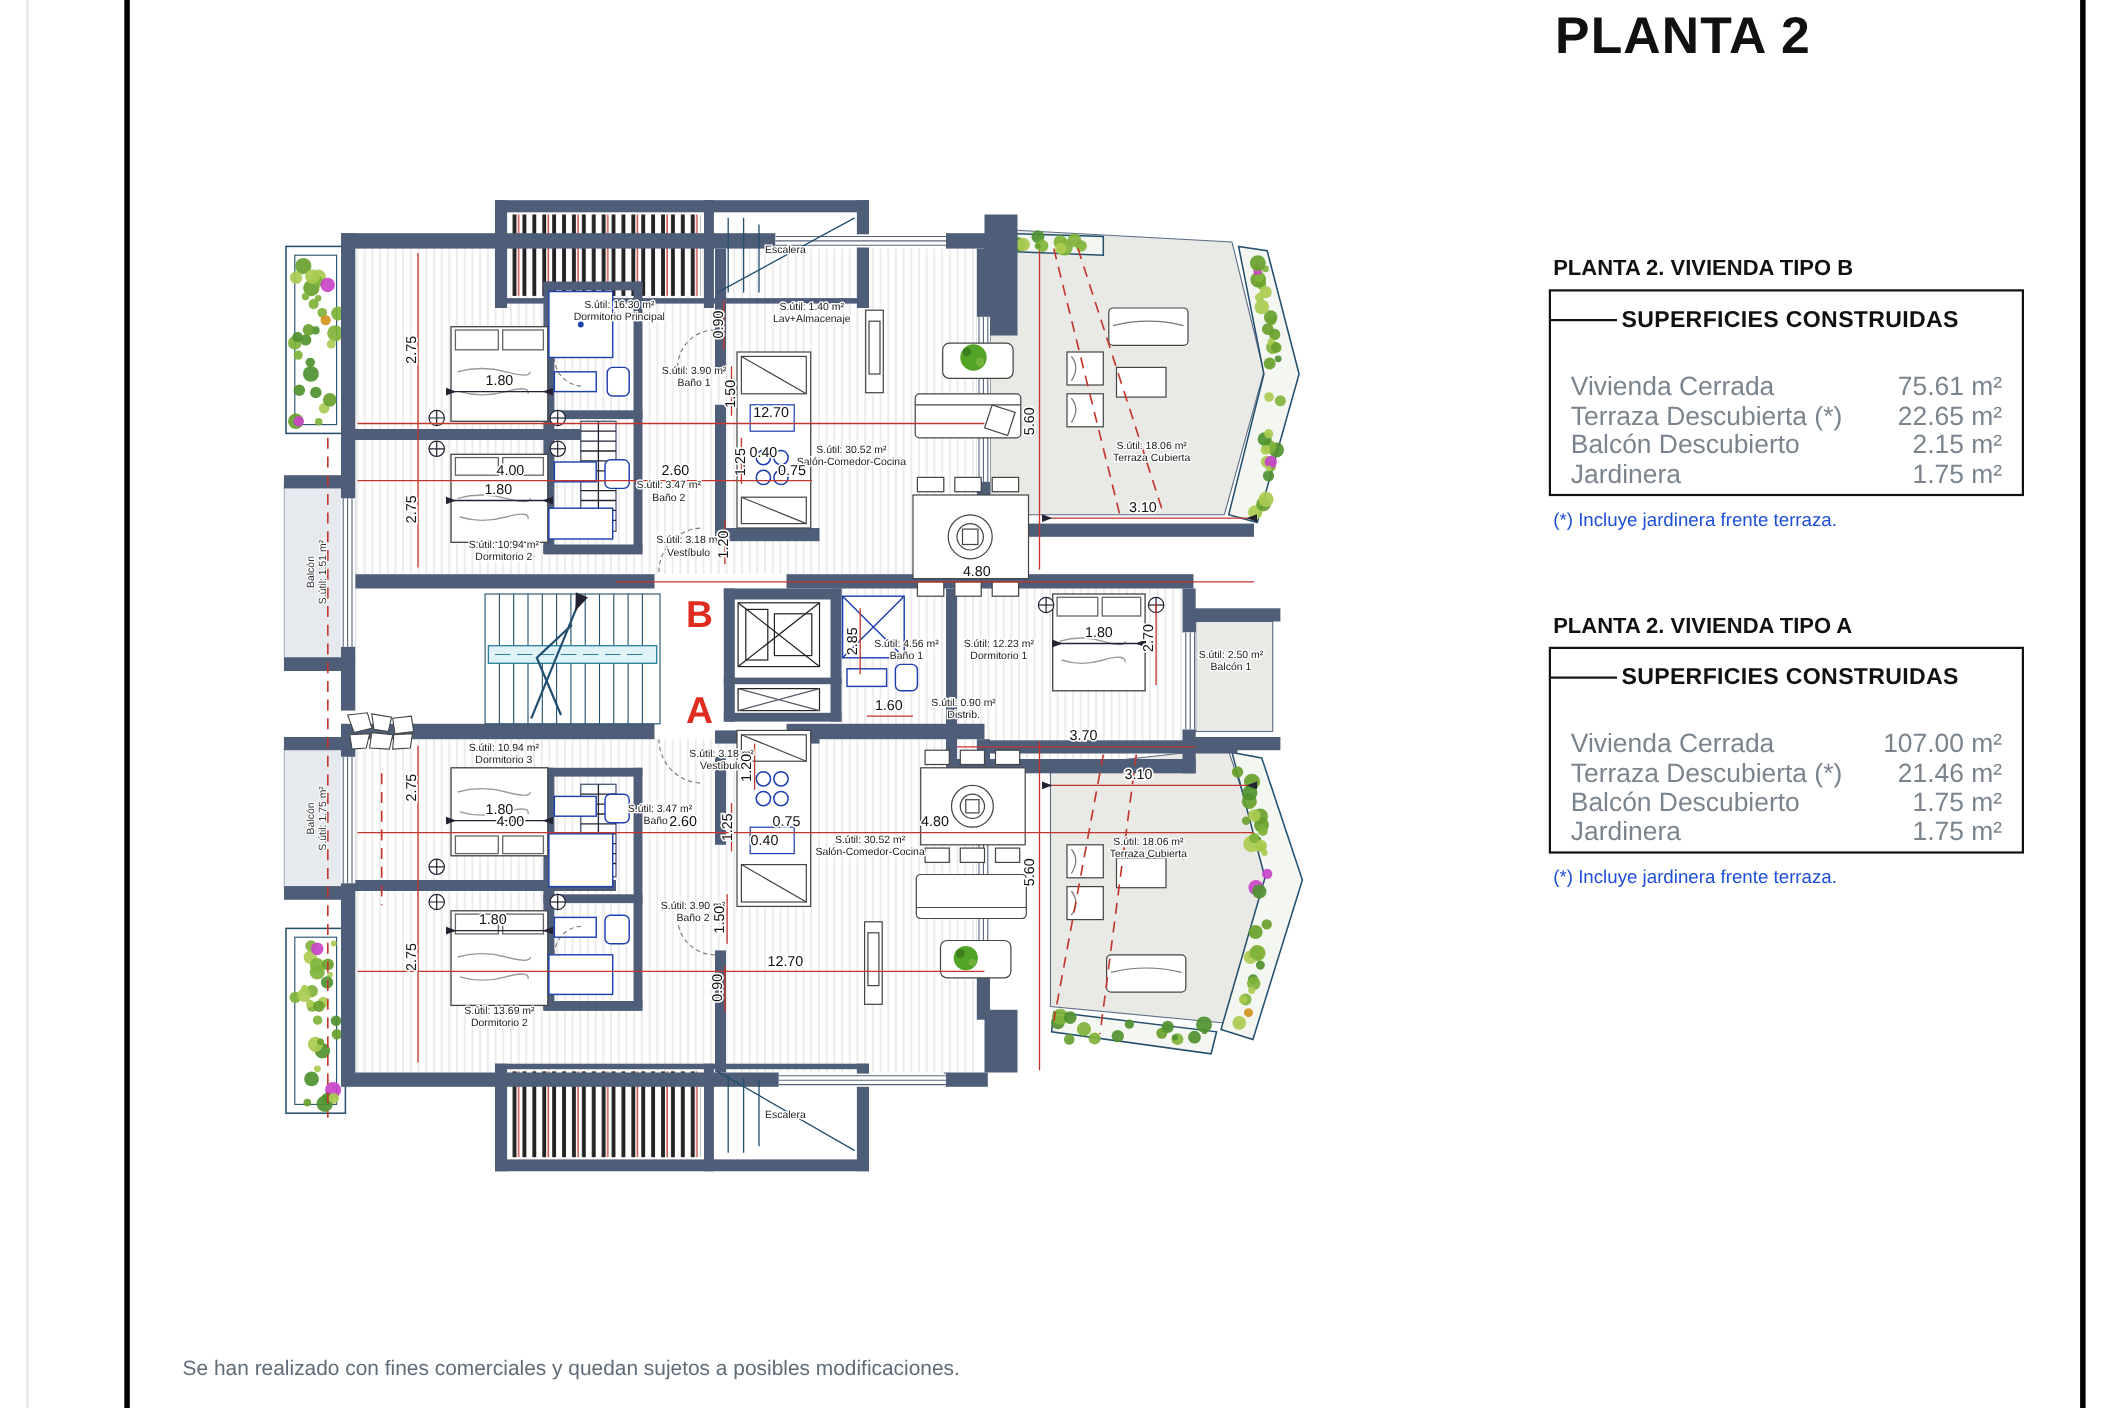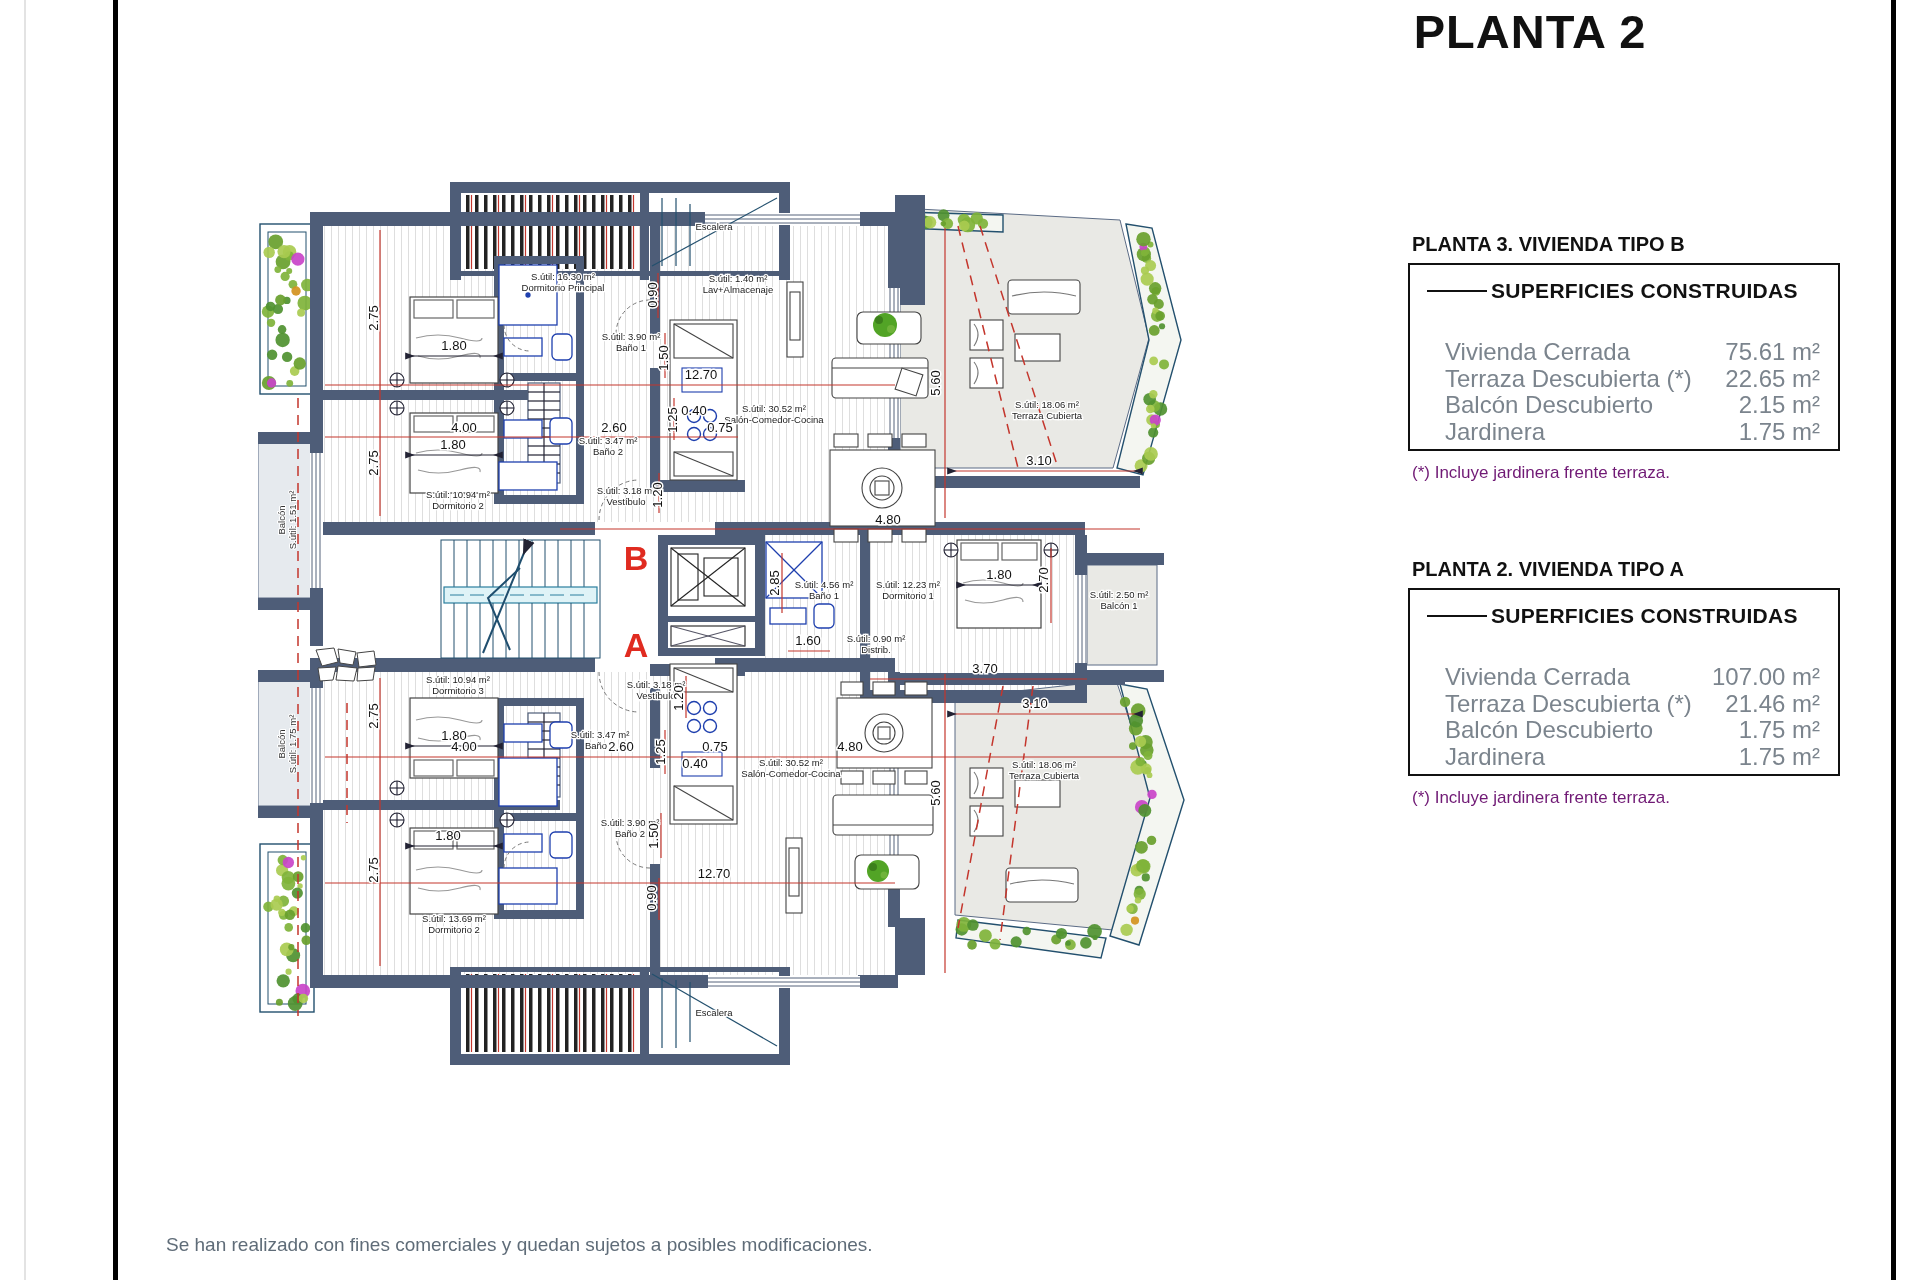--- a/index.html
+++ b/index.html
@@ -4,27 +4,27 @@
 <style>
   html,body{margin:0;padding:0;background:#ffffff;}
   body{width:1920px;height:1280px;position:relative;font-family:"Liberation Sans",sans-serif;overflow:hidden;}
   .vline{position:absolute;top:0;height:1280px;background:#000;}
   .vline.faint{background:#e3e3e3;}
   #title-block{position:absolute;left:1200px;top:6px;width:660px;text-align:center;color:#111;}
   #title-block h1{margin:0;font-size:47px;font-weight:bold;letter-spacing:1px;line-height:52px;}
   #title-block .sub{font-size:21.5px;font-weight:bold;line-height:25px;}
   .sum-block{position:absolute;left:1408px;width:432px;}
   .sum-heading{font-size:20px;font-weight:bold;color:#111;margin-bottom:7px;padding-left:4px;}
-  .sum-box{border:2px solid #111;height:188px;box-sizing:border-box;padding-left:17px;}
+  .sum-box{border:2px solid #111;height:188px;box-sizing:border-box;}
   .sum-title-row{display:flex;align-items:center;margin-top:14px;}
   .tline{width:60px;border-top:2px solid #111;}
   .sum-title{font-size:21px;font-weight:bold;color:#111;margin-left:4px;letter-spacing:0.3px;}
   .sum-rows{margin-top:36px;padding:0 18px 0 18px;}
   .sum-row{display:flex;justify-content:space-between;font-size:24px;color:#7b848d;line-height:26.5px;}
-  .sum-foot{font-size:17px;color:#701a75;margin-top:12px;padding-left:4px;}
+  .sum-foot{font-size:17px;color:#1d4ed8;margin-top:12px;padding-left:4px;}
   #bottom-footnote{position:absolute;left:152px;top:1232px;font-size:19px;color:#5f6c78;line-height:25px;}
   #bottom-footnote .l2{padding-left:14px;}
   #plan-wrap{position:absolute;left:258px;top:168px;width:1040px;height:897px;}
   svg text{font-family:"Liberation Sans",sans-serif;}
   .rl{font-size:9.5px;fill:#1a1a1a;text-anchor:middle;paint-order:stroke;stroke:#ffffff;stroke-width:2.5px;}
   .dim{font-size:13px;fill:#111;text-anchor:middle;paint-order:stroke;stroke:#ffffff;stroke-width:3px;}
   .big{font-size:34px;font-weight:bold;fill:#e02b20;text-anchor:middle;paint-order:stroke;stroke:#fff;stroke-width:2px;}
   .vl{font-size:9.5px;fill:#333;text-anchor:middle;paint-order:stroke;stroke:#fff;stroke-width:2px;}
 </style>
 </head>
@@ -32,21 +32,21 @@
 
 <div class="vline faint" style="left:24px;width:2px;"></div>
 <div class="vline" style="left:113px;width:5px;"></div>
 <div class="vline" style="left:1891px;width:5px;"></div>
 
 <div id="title-block">
   <h1>PLANTA 2</h1>
 </div>
 
 <div class="sum-block" style="top:233px;">
-  <div class="sum-heading">PLANTA 3. VIVIENDA TIPO B</div>
+  <div class="sum-heading">PLANTA 2. VIVIENDA TIPO B</div>
   <div class="sum-box">
     <div class="sum-title-row">
       <span class="tline"></span>
       <span class="sum-title">SUPERFICIES CONSTRUIDAS</span>
     </div>
     <div class="sum-rows">
         <div class="sum-row">
           <span>Vivienda Cerrada</span>
           <span>75.61 m²</span>
         </div>

